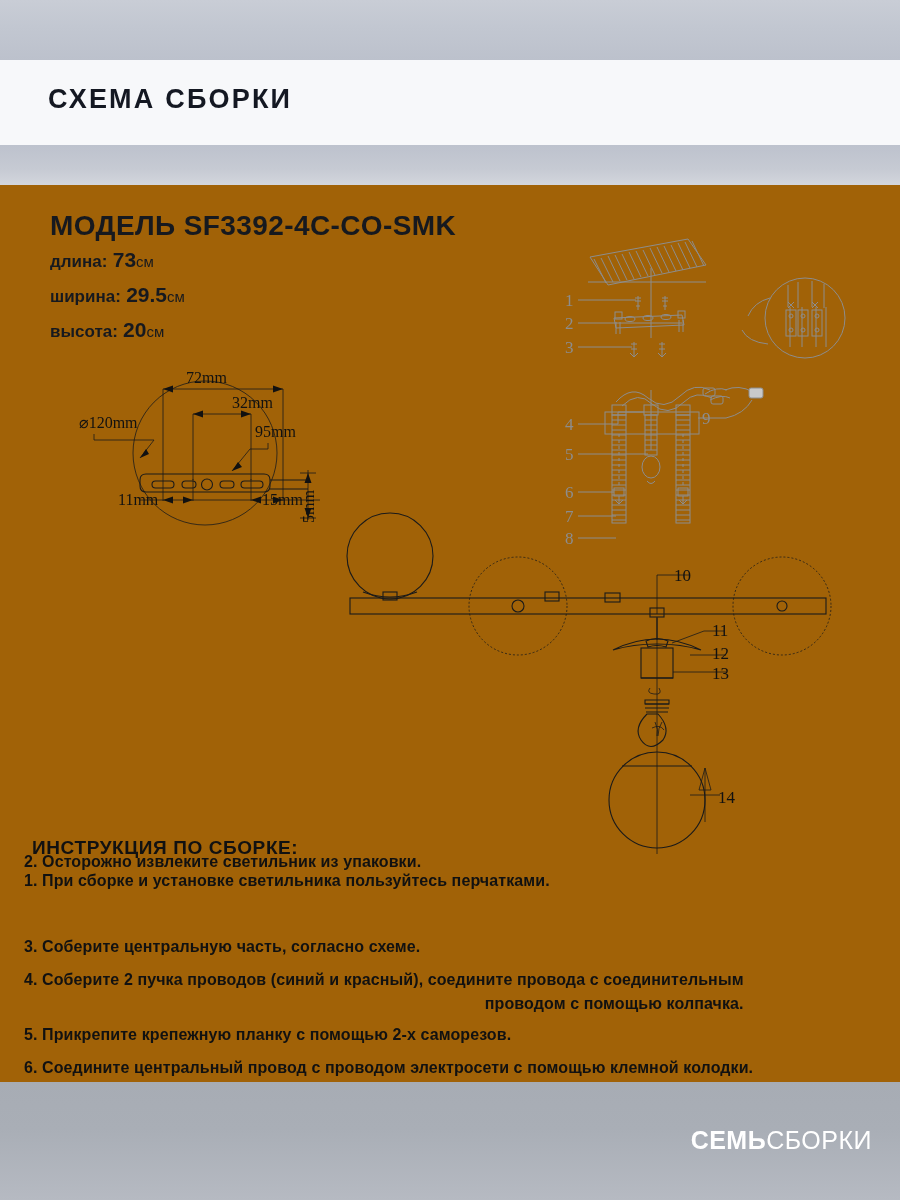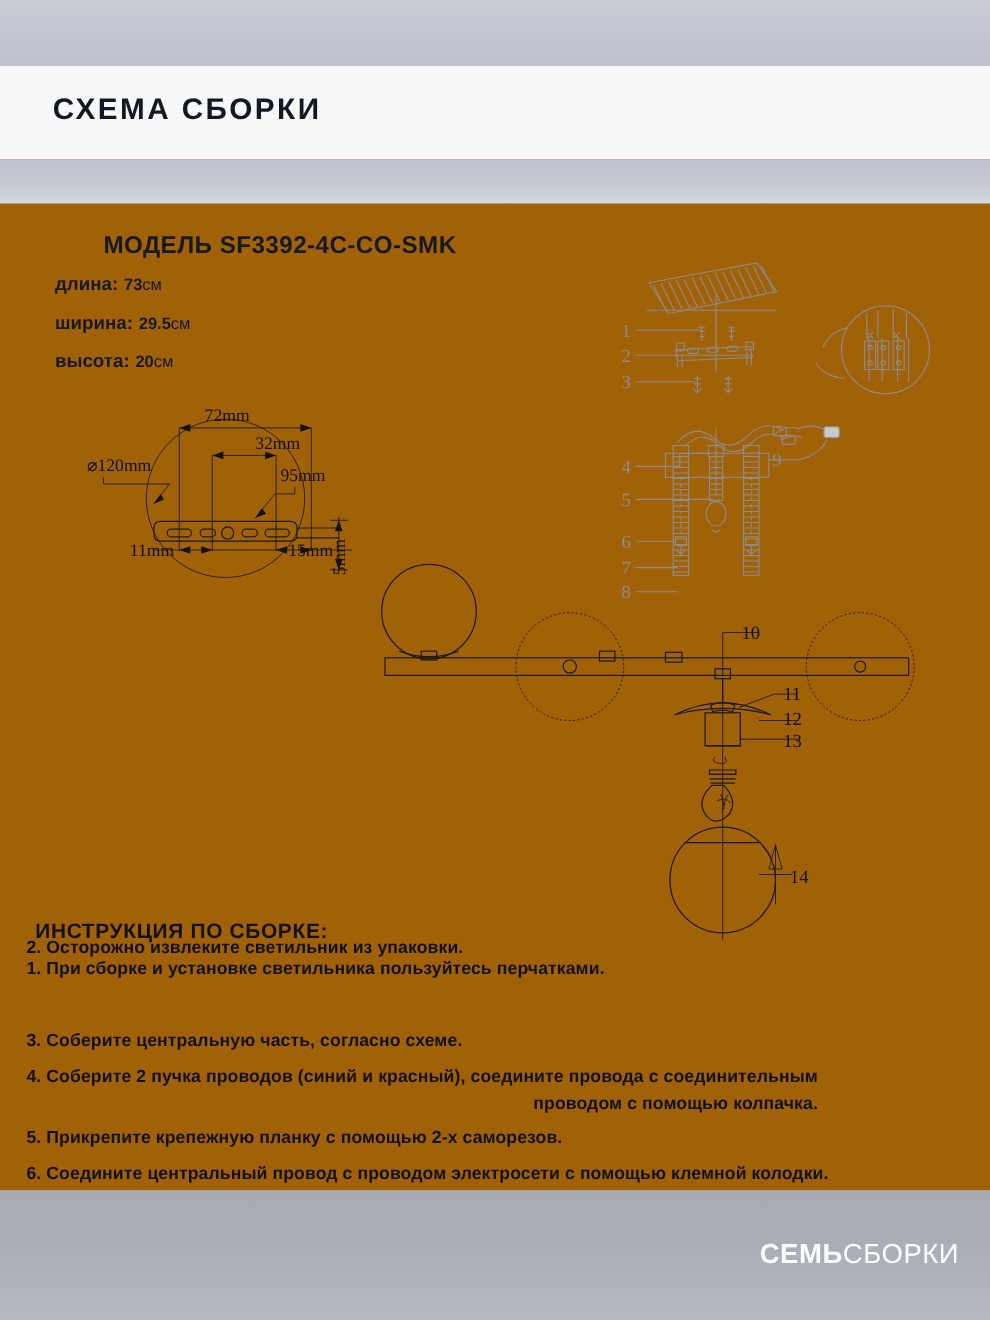--- a/index.html
+++ b/index.html
@@ -38,28 +38,28 @@
   .logo{
     position:absolute;right:28px;top:1126px;
     font-size:25px;letter-spacing:0.5px;color:#ffffff;white-space:nowrap;
   }
   .logo .b{font-weight:bold;}
   .logo .l{font-weight:normal;}
 
   
   .model-title{
     position:absolute;left:50px;top:210px;
-    font-size:22px;font-weight:bold;color:#16191f;letter-spacing:0.4px;margin-left:44px;
+    font-size:28px;font-weight:bold;color:#16191f;letter-spacing:0.4px;
   }
   .spec{
     position:absolute;left:50px;
     font-size:19px;color:#16191f;white-space:nowrap;
   }
   .spec .k{font-weight:bold;font-size:17px;}
-  .spec .v{font-weight:bold;font-size:15px;margin-top:16px;}
+  .spec .v{font-weight:bold;font-size:21px;margin-top:16px;}
   .spec .u{font-weight:normal;font-size:15px;}
   #spec0{top:248px;}
   #spec1{top:283px;}
   #spec2{top:318px;}
 
   
   svg.draw{position:absolute;left:0;top:0;width:900px;height:1200px;pointer-events:none;}
   .ln{stroke:#1a1a1a;fill:none;stroke-width:1.1;}
   .ln-thin{stroke:#1a1a1a;fill:none;stroke-width:0.8;}
   .gray{stroke:#8d8d8d;fill:none;stroke-width:1;}

